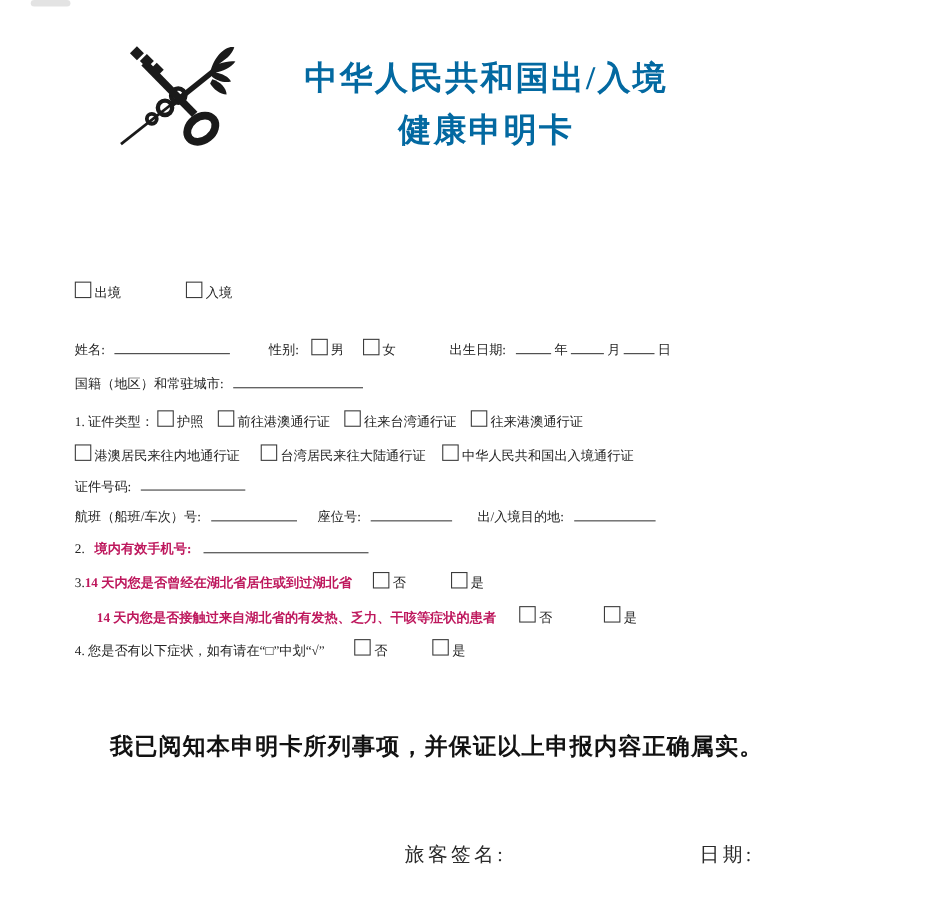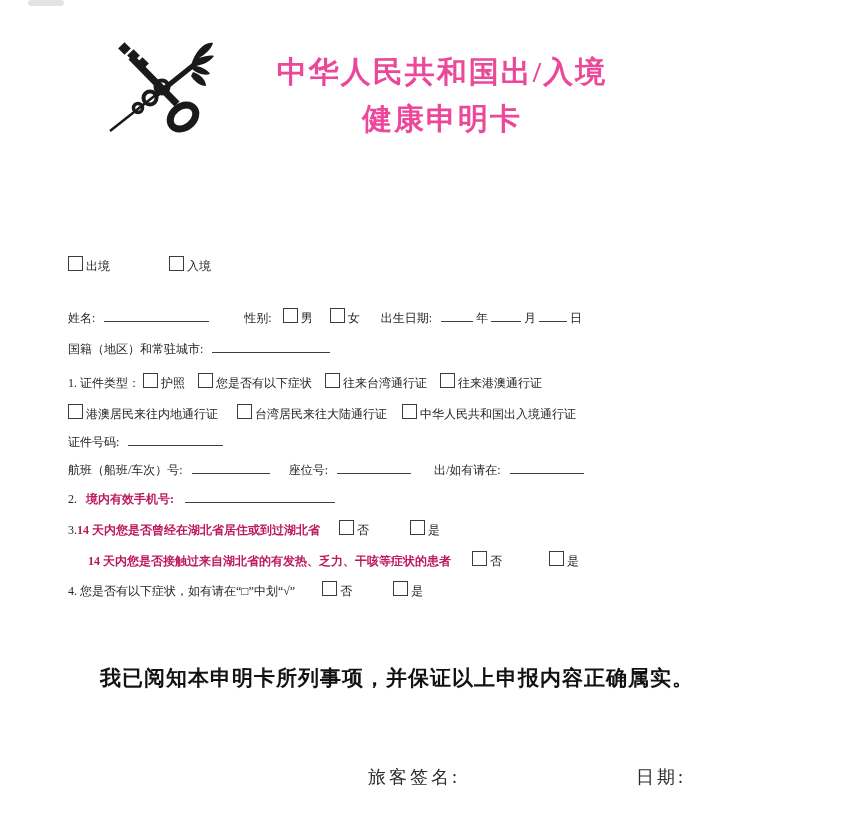--- a/index.html
+++ b/index.html
@@ -2,35 +2,35 @@
 <html><head>
 <meta charset="utf-8">
 <style>
   html,body{margin:0;padding:0;background:#ffffff;}
   .page{position:relative;width:854px;height:822px;background:#fff;overflow:hidden;
         font-family:"Liberation Serif","DejaVu Serif",serif;color:#1f1f1f;}
   .artifact{position:absolute;left:28px;top:0;width:36px;height:6px;background:#dcdcdc;
             border-radius:3px;opacity:.8;}
   .logo{position:absolute;left:106px;top:38px;}
   .title{position:absolute;top:48px;left:30px;right:0;text-align:center;font-weight:bold;
-         font-size:30px;line-height:47px;letter-spacing:2px;color:#ec4899;}
+         font-size:30px;line-height:47px;letter-spacing:2px;color:#0369a1;}
   .notice{position:absolute;left:68px;right:26px;top:181px;
           font-family:"Liberation Sans","DejaVu Sans",sans-serif;font-weight:bold;
           font-size:20px;line-height:34px;text-indent:2em;text-align:justify;color:#141414;}
   .row{position:absolute;left:68px;right:12px;font-size:12px;white-space:nowrap;color:#242424;}
   .indent2{left:88px;}
   .bold{font-weight:bold;color:#be185d;}
   .cb{display:inline-block;width:13px;height:13px;border:1.6px solid #3c3c3c;
       margin-right:3px;vertical-align:-1px;background:#fff;}
   .blank{display:inline-block;height:2px;border-bottom:1.5px solid #3f3f3f;}
   .w28{width:28px}.w30{width:30px}.w32{width:32px}.w74{width:74px}.w78{width:78px}
   .w95{width:95px}.w105{width:105px}.w118{width:118px}.w125{width:125px}.w150{width:150px}
   .g6{margin-left:6px}.g8{margin-left:8px}.g10{margin-left:10px}.g12{margin-left:12px}
   .g14{margin-left:14px}.g16{margin-left:16px}.g18{margin-left:18px}.g20{margin-left:20px}
-  .g24{margin-left:24px}.g26{margin-left:32px}.g34{margin-left:18px}.g38{margin-left:38px}
+  .g24{margin-left:24px}.g26{margin-left:32px}.g34{margin-left:46px}.g38{margin-left:38px}
   .g44{margin-left:44px}.g56{margin-left:56px}
   .declaration{position:absolute;left:100px;top:664px;
           font-family:"Liberation Sans","DejaVu Sans",sans-serif;font-weight:bold;
           font-size:21px;letter-spacing:1px;color:#121212;}
   .footer-item{position:absolute;top:765px;font-size:18px;letter-spacing:3px;color:#2a2a2a;}
   .sign{left:368px;} .date{left:636px;}
 </style>
 </head>
 <body>
 
@@ -80,42 +80,42 @@
   </div>
 
   <div class="row" style="top:341px">
     <span>国籍（地区）和常驻城市:</span>
     <span class="blank w118 g6"></span>
   </div>
 
   <div class="row" style="top:373px">
     <span>1. 证件类型：</span>
     <span><span class="cb"></span><span>护照</span></span>
-    <span class="g10"><span class="cb"></span><span>您是否有以下症状</span></span>
+    <span class="g10"><span class="cb"></span><span>前往港澳通行证</span></span>
     <span class="g10"><span class="cb"></span><span>往来台湾通行证</span></span>
     <span class="g10"><span class="cb"></span><span>往来港澳通行证</span></span>
   </div>
 
   <div class="row" style="top:404px">
     <span><span class="cb"></span><span>港澳居民来往内地通行证</span></span>
     <span class="g16"><span class="cb"></span><span>台湾居民来往大陆通行证</span></span>
     <span class="g12"><span class="cb"></span><span>中华人民共和国出入境通行证</span></span>
   </div>
 
   <div class="row" style="top:434px">
     <span>证件号码:</span>
     <span class="blank w95 g6"></span>
   </div>
 
   <div class="row" style="top:462px">
     <span>航班（船班/车次）号:</span>
     <span class="blank w78 g6"></span>
     <span class="g16">座位号:</span>
     <span class="blank w74 g6"></span>
-    <span class="g20">出/如有请在:</span>
+    <span class="g20">出/入境目的地:</span>
     <span class="blank w74 g6"></span>
   </div>
 
   <div class="row" style="top:491px">
     <span>2.</span>
     <span class="bold g6">境内有效手机号:</span>
     <span class="blank w150 g8"></span>
   </div>
 
   <div class="row" style="top:520px">

